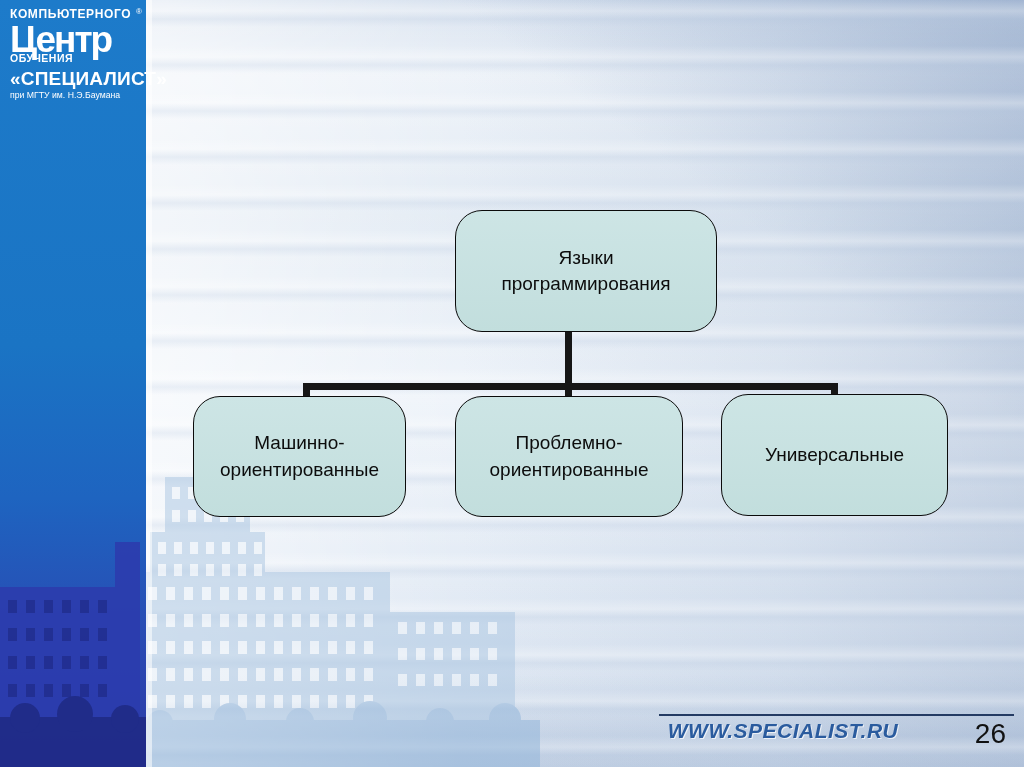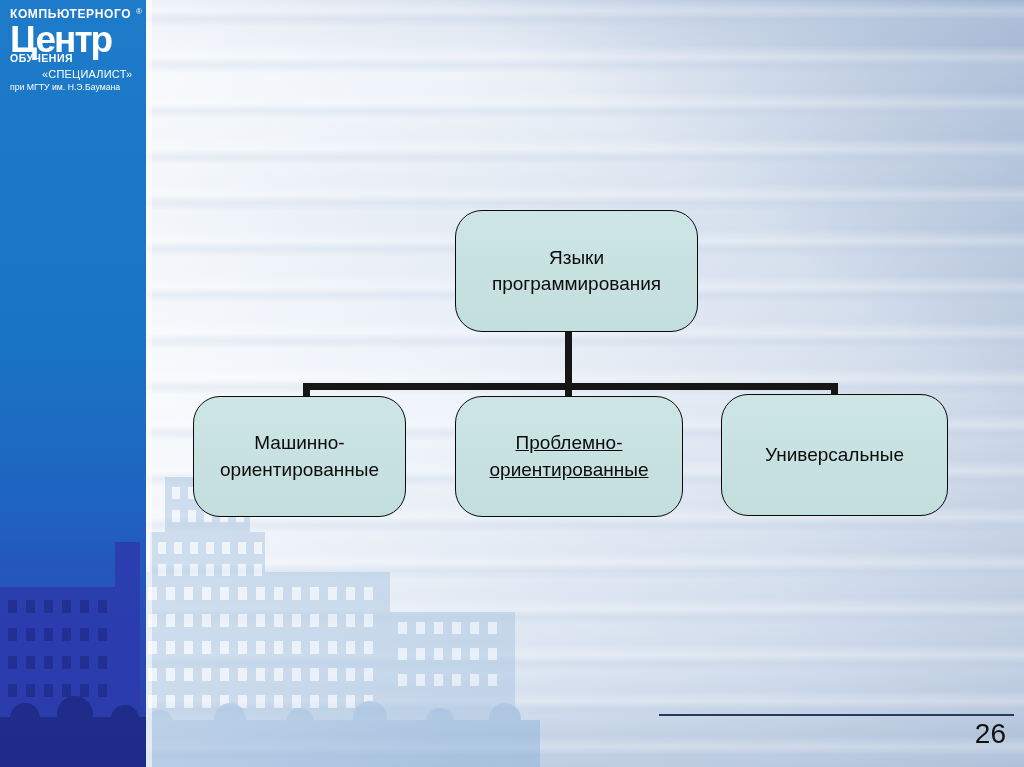--- a/index.html
+++ b/index.html
@@ -29,42 +29,42 @@
     background:linear-gradient(180deg,#1d7bca 0%,#1a74c4 45%,#1e64c0 65%,#2a49b2 85%,#2c3ba6 100%);
   }
   .band .building{opacity:.9;}
   .band-edge{position:absolute;left:146px;top:0;width:6px;height:767px;background:rgba(255,255,255,.55);}
   
   .logo{position:absolute;left:10px;top:8px;width:132px;color:#fff;z-index:6;line-height:1;}
   .logo-top{font-size:12px;font-weight:700;letter-spacing:.6px;text-align:right;padding-right:16px;}
   .logo-reg{position:absolute;right:0;top:0;font-size:8px;}
   .logo-brand{font-size:37px;font-weight:700;letter-spacing:-2px;margin-top:1px;}
   .logo-mid{font-size:10.5px;font-weight:700;letter-spacing:.5px;text-align:left;padding-right:22px;margin-top:-5px;}
-  .logo-name{font-size:11px;font-weight:400;letter-spacing:.2px;margin-top:5px;white-space:nowrap;margin-left:32px;}
+  .logo-name{font-size:19px;font-weight:700;letter-spacing:.2px;margin-top:5px;white-space:nowrap;}
   .logo-sub{font-size:8.7px;margin-top:3px;white-space:nowrap;}
   
   .module-header{
     position:absolute;top:13px;left:160px;right:16px;text-align:right;
     font-size:17px;font-weight:700;color:#14142a;letter-spacing:.2px;
   }
   .slide-title{
     position:absolute;top:79px;left:224px;right:0;text-align:center;
     font-size:31px;font-weight:400;color:#131313;
   }
   
   .node{
     position:absolute;box-sizing:border-box;
     background:linear-gradient(180deg,#cde5e5 0%,#c2dedd 100%);
     border:1.6px solid #0b0b0b;border-radius:27px;
     display:flex;align-items:center;justify-content:center;text-align:center;
     font-size:19px;color:#0c0c0c;line-height:1.38;white-space:pre-line;z-index:3;
   }
-  .node-root{left:455px;top:210px;width:243px;height:122px;}
+  .node-root{left:455px;top:210px;width:262px;height:122px;}
   .node-c1{left:193px;top:396px;width:213px;height:121px;}
-  .node-c2{left:455px;top:396px;width:228px;height:121px;text-decoration:underline;}
+  .node-c2{left:455px;top:396px;width:228px;height:121px;}
   .node-c3{left:721px;top:394px;width:227px;height:122px;}
   .conn{position:absolute;background:#161616;z-index:2;}
   .conn-v-root{left:565px;top:330px;width:7px;height:60px;}
   .conn-h-bar{left:303px;top:383px;width:535px;height:7px;}
   .conn-stub1{left:303px;top:383px;width:7px;height:16px;}
   .conn-stub2{left:565px;top:383px;width:7px;height:16px;}
   .conn-stub3{left:831px;top:383px;width:7px;height:16px;}
   
   .footer-line{position:absolute;left:659px;top:714px;width:355px;height:2px;background:#243b63;z-index:4;}
   .website{
@@ -303,15 +303,16 @@
     <div class="node node-root">Языки
 программирования</div>
     <div class="node node-c1">Машинно-
 ориентированные</div>
     <div class="node node-c2">Проблемно-
 ориентированные</div>
     <div class="node node-c3">Универсальные</div>
   </div>
 
   <div class="footer-line"></div>
+  <div class="website">WWW.SPECIALIST.RU</div>
   <div class="page-number">26</div>
 
 </div>
 
 </body></html>

